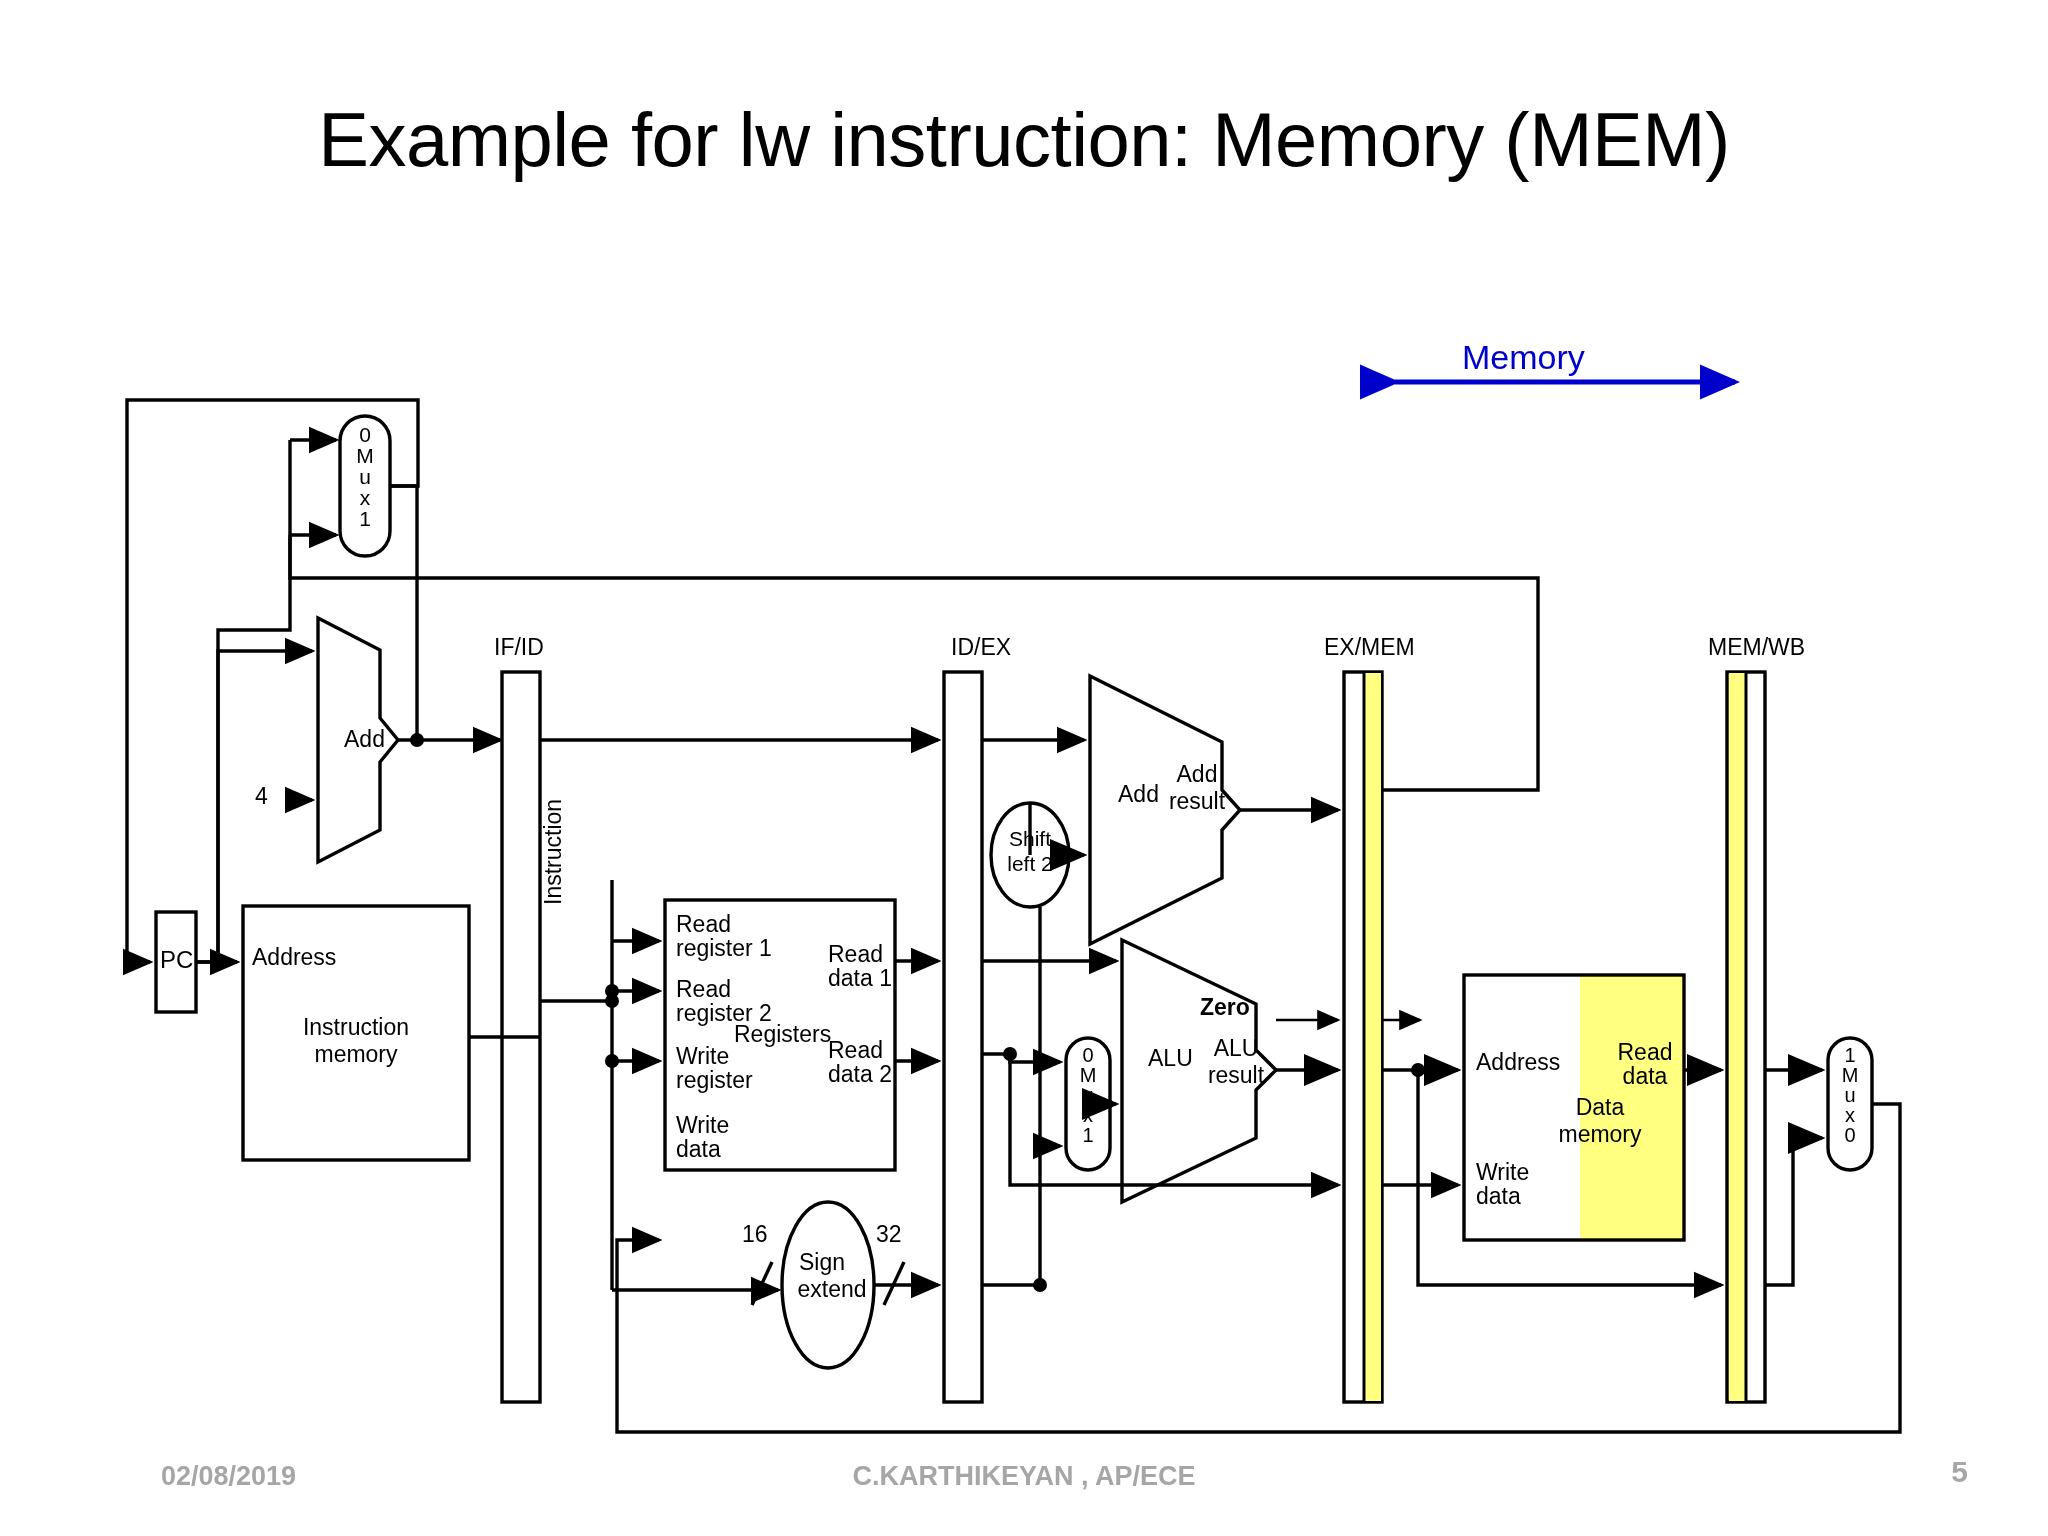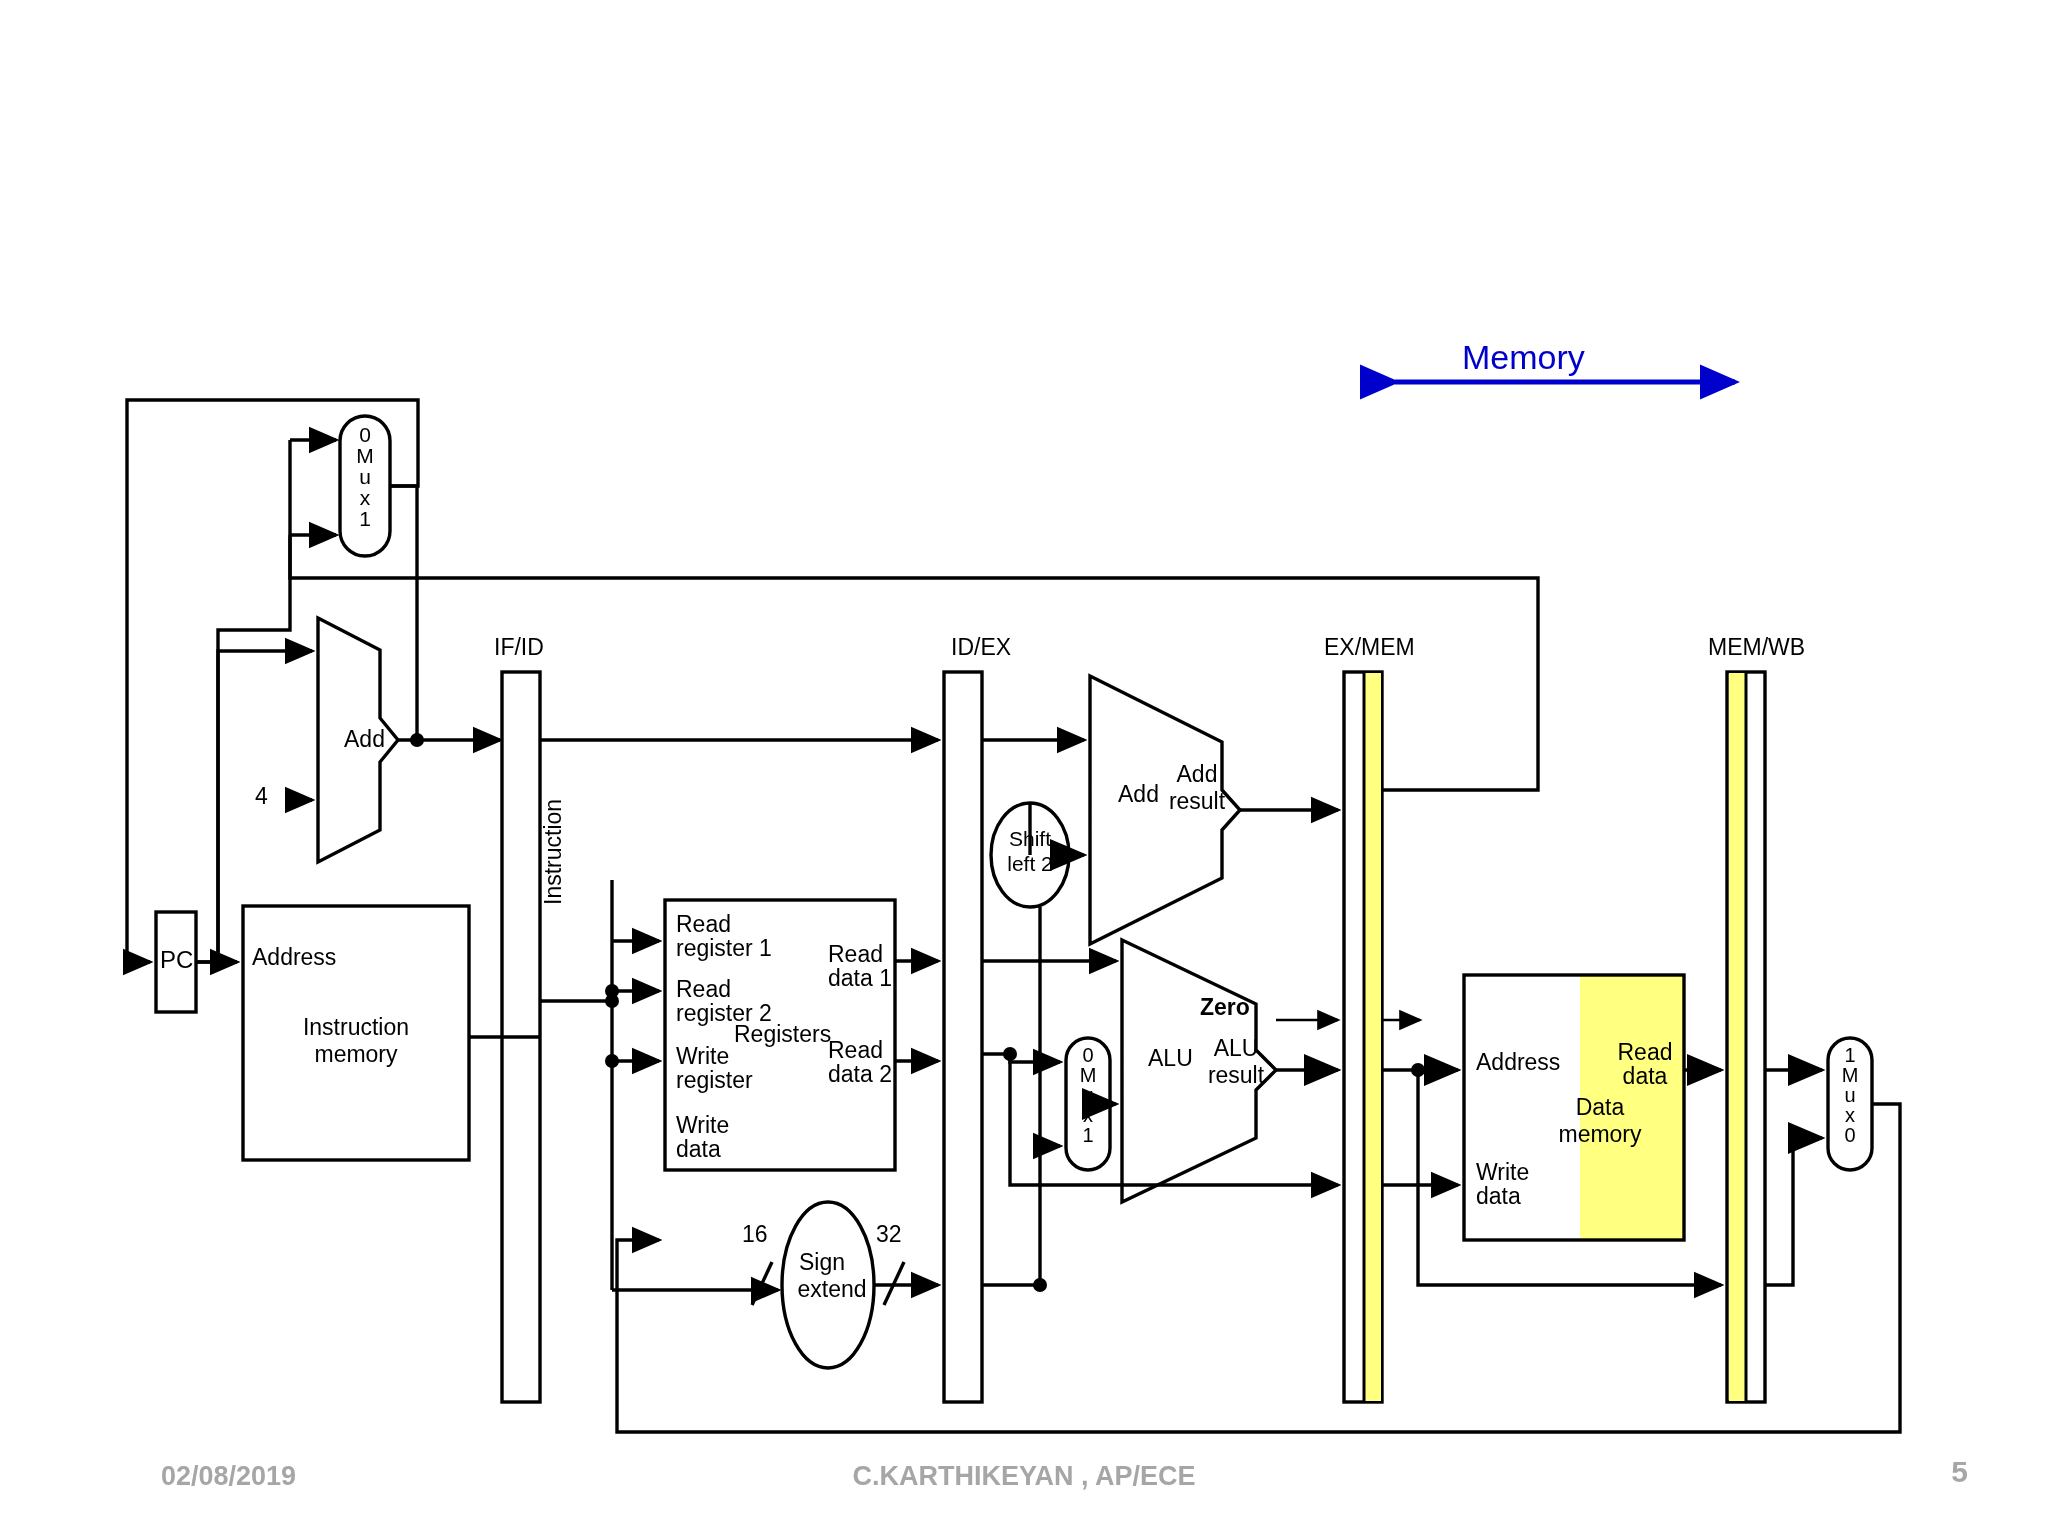--- a/index.html
+++ b/index.html
@@ -115,20 +115,21 @@
     color: #0000cc;
     font-family: "Liberation Sans", sans-serif;
     white-space: nowrap;
   }
 </style>
 </head>
 <body>
 
 <div id="slide">
 
+  <div id="slide-title">Example for lw instruction: Memory (MEM)</div>
 
   <div id="diagram">
   <svg width="2048" height="1536" viewBox="0 0 2048 1536" xmlns="http://www.w3.org/2000/svg">
     <defs>
       <marker id="ah" markerWidth="9" markerHeight="9" refX="8" refY="4.5" orient="auto" markerUnits="strokeWidth">
         <path d="M0,0.6 L9,4.5 L0,8.4 z" fill="#000"></path>
       </marker>
       <marker id="ahT" markerWidth="11" markerHeight="11" refX="10" refY="5.5" orient="auto" markerUnits="strokeWidth">
         <path d="M0,0.8 L11,5.5 L0,10.2 z" fill="#000"></path>
       </marker>

